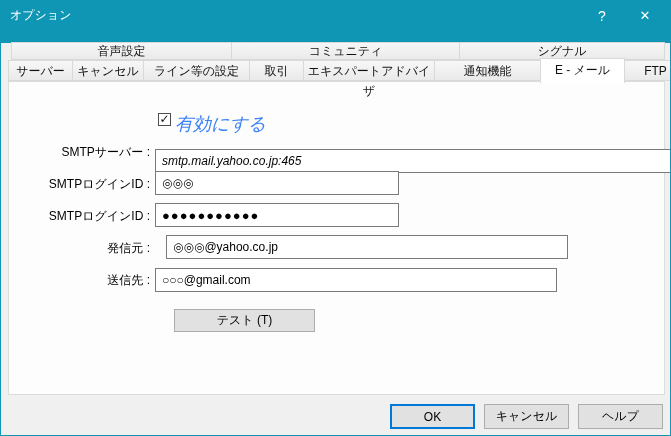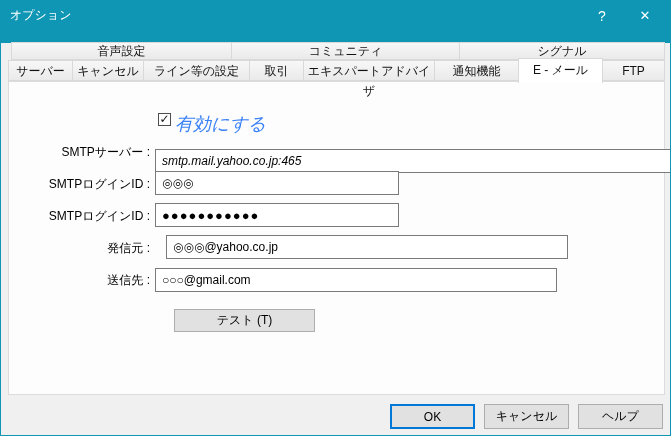--- a/index.html
+++ b/index.html
@@ -105,21 +105,21 @@
     <div class="tab" style="width:229px">コミュニティ</div>
     <div class="tab" style="width:206px">シグナル</div>
   </div>
 
   <div class="tabrow tabrow2">
     <div class="tab" style="width:65px">サーバー</div>
     <div class="tab" style="width:72px">キャンセル</div>
     <div class="tab" style="width:107px">ライン等の設定</div>
     <div class="tab" style="width:55px">取引</div>
     <div class="tab" style="width:132px">エキスパートアドバイザ</div>
-    <div class="tab" style="width:85px">通知機能</div>
+    <div class="tab" style="width:107px">通知機能</div>
     <div class="tab active" style="width:85px">E - メール</div>
     <div class="tab" style="width:63px">FTP</div>
   </div>
 
   <div class="panel">
 
     <div class="chk-box">
       <span class="mark">✓</span>
     </div>
     <span class="chk-label">有効にする</span>

